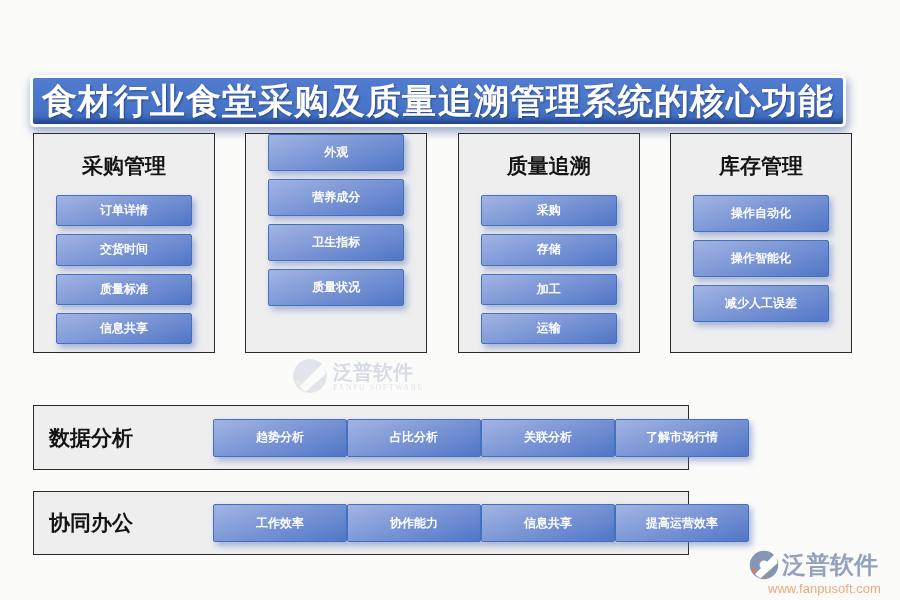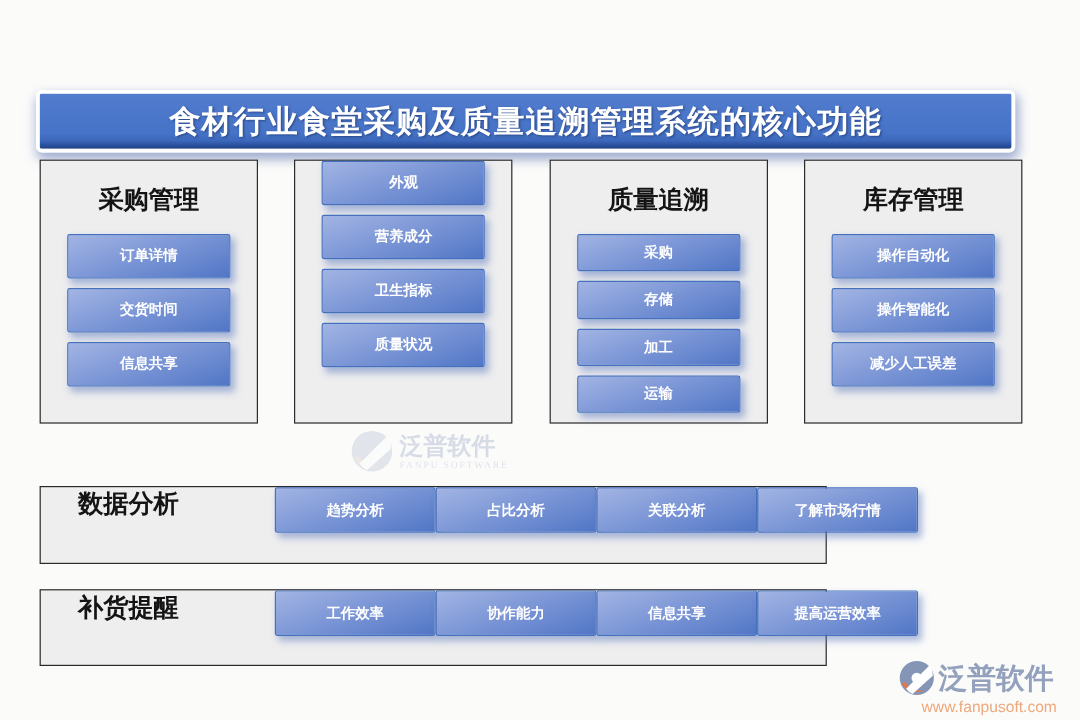--- a/index.html
+++ b/index.html
@@ -8,21 +8,21 @@
 
   
   .banner{
     position:absolute;left:30px;top:75px;width:810px;height:46px;
     background:linear-gradient(180deg,#527cce 0%,#4673c7 72%,#3d68bb 85%,#2a4f9e 94%,#21407f 100%);
     border:3px solid #ffffff;border-radius:5px;
     box-shadow:0 5px 10px rgba(120,140,190,.55),4px 4px 8px rgba(140,155,200,.4);
     display:flex;align-items:center;justify-content:center;
   }
   .banner .title{
-    color:#ffffff;font-size:26px;font-weight:bold;letter-spacing:1px;
+    color:#ffffff;font-size:35px;font-weight:bold;letter-spacing:1px;
     text-shadow:1px 1px 2px rgba(20,40,90,.6);white-space:nowrap;
   }
 
   
   .columns{
     position:absolute;left:33px;top:133px;width:819px;height:264px;
     display:flex;justify-content:space-between;
   }
   .col{
     width:182px;height:220px;box-sizing:border-box;
@@ -44,21 +44,21 @@
     border:1px solid #4470bd;border-radius:2px;
     color:#ffffff;font-size:12px;font-weight:bold;white-space:nowrap;
     box-shadow:3px 4px 6px rgba(90,120,190,.5);
     cursor:pointer;
   }
 
   
   .wide-row{
     position:absolute;left:33px;width:656px;box-sizing:border-box;
     background:#eeeeef;border:1.5px solid #2b2b2b;
-    display:flex;align-items:flex-start;padding-left:16px;
+    display:flex;align-items:center;
   }
   #row-data{top:405px;height:65px;}
   #row-collab{top:491px;height:64px;}
   .row-label{
     flex:0 0 164px;padding-left:15px;
     font-size:21px;font-weight:bold;color:#141414;white-space:nowrap;
   }
   .row-chips{
     flex:1;display:flex;justify-content:space-between;padding-right:8px;
   }
@@ -89,20 +89,21 @@
   <div class="banner">
     <div class="title">食材行业食堂采购及质量追溯管理系统的核心功能</div>
   </div>
 
   <div class="columns">
 
     <div class="col">
       <div class="col-header">采购管理</div>
       <div class="chip">订单详情</div>
       <div class="chip">交货时间</div>
+      <div class="chip">质量标准</div>
       <div class="chip">信息共享</div>
     </div>
 
     <div class="col">
       <div class="chip">外观</div>
       <div class="chip">营养成分</div>
       <div class="chip">卫生指标</div>
       <div class="chip">质量状况</div>
     </div>
 
@@ -127,21 +128,21 @@
     <div class="row-label">数据分析</div>
     <div class="row-chips">
       <div class="chip">趋势分析</div>
       <div class="chip">占比分析</div>
       <div class="chip">关联分析</div>
       <div class="chip">了解市场行情</div>
     </div>
   </div>
 
   <div class="wide-row" id="row-collab">
-    <div class="row-label">补货提醒</div>
+    <div class="row-label">协同办公</div>
     <div class="row-chips">
       <div class="chip">工作效率</div>
       <div class="chip">协作能力</div>
       <div class="chip">信息共享</div>
       <div class="chip">提高运营效率</div>
     </div>
   </div>
 
   <div class="watermark">
     <span>

